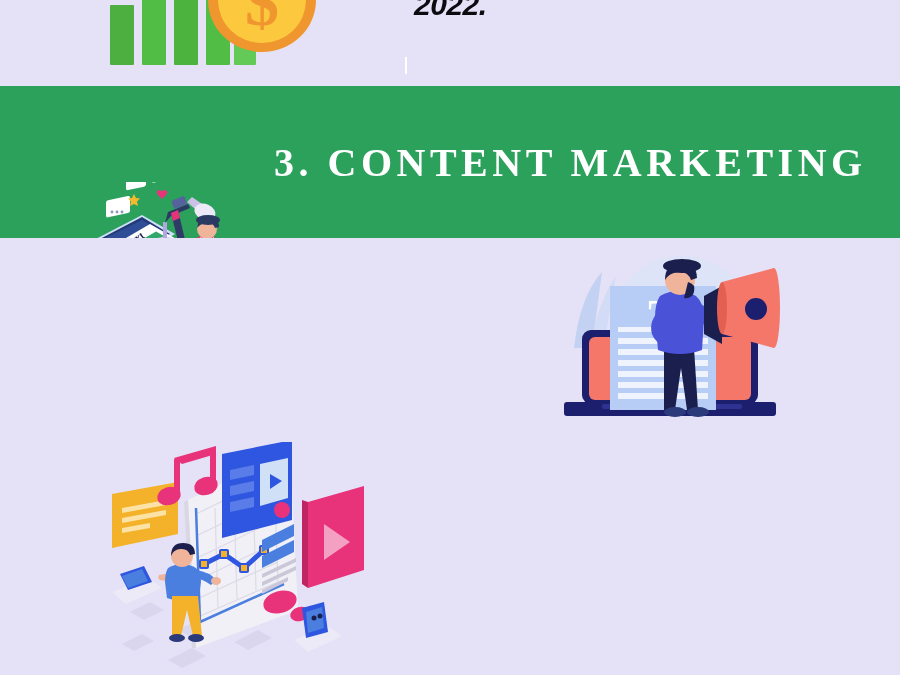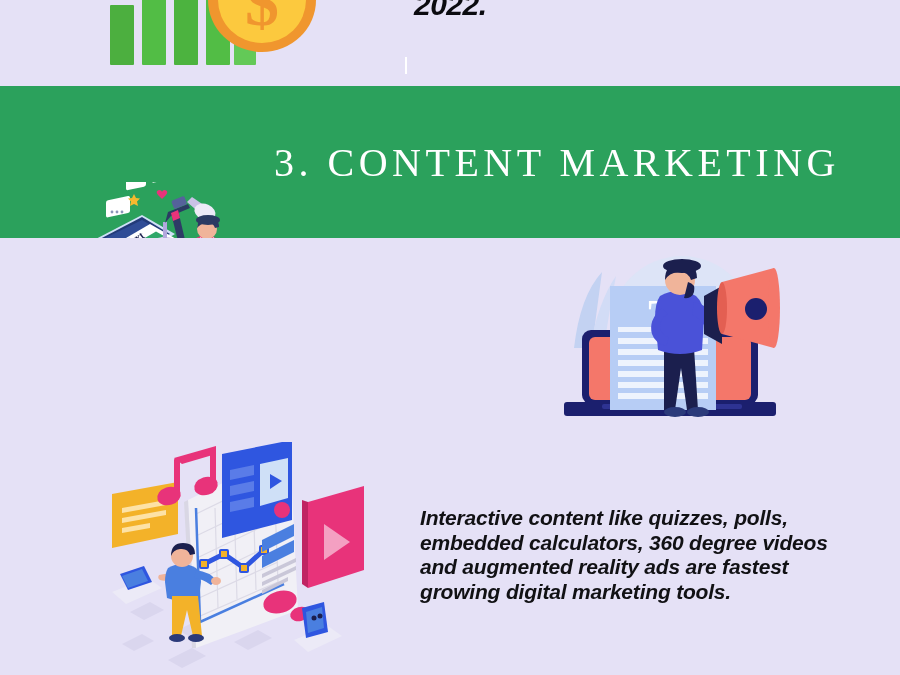--- a/index.html
+++ b/index.html
@@ -112,21 +112,21 @@
   }
   .banner-title {
     position: absolute;
     left: 274px;
     top: 0;
     width: 600px;
     height: 152px;
     display: flex;
     align-items: center;
     font-family: "Liberation Serif", serif;
-    font-weight: normal;
+    font-weight: bold;
     font-size: 40px;
     letter-spacing: 4.5px;
     color: #ffffff;
     white-space: nowrap;
   }
 
   
   .ill-banner {
     position: absolute;
     left: 72px;
@@ -443,15 +443,14 @@
     </g>
     <g>
       <polygon points="182,198 216,184 230,194 196,210" fill="#eceaf7"></polygon>
       <polygon points="190,166 212,160 216,190 194,196" fill="#2f56e0"></polygon>
       <polygon points="194,170 210,165 212,186 196,191" fill="#4a7fe0"></polygon>
       <circle cx="202" cy="176" r="2.5" fill="#1b1f4e"></circle>
       <circle cx="208" cy="174" r="2.5" fill="#1b1f4e"></circle>
     </g>
   </svg>
 
-  <div class="para-black">Interactive content like quizzes, polls, embedded calculators, 360 degree videos and augmented reality ads are fastest growing digital marketing tools.</div>
 
 </div>
 
 </body></html>

